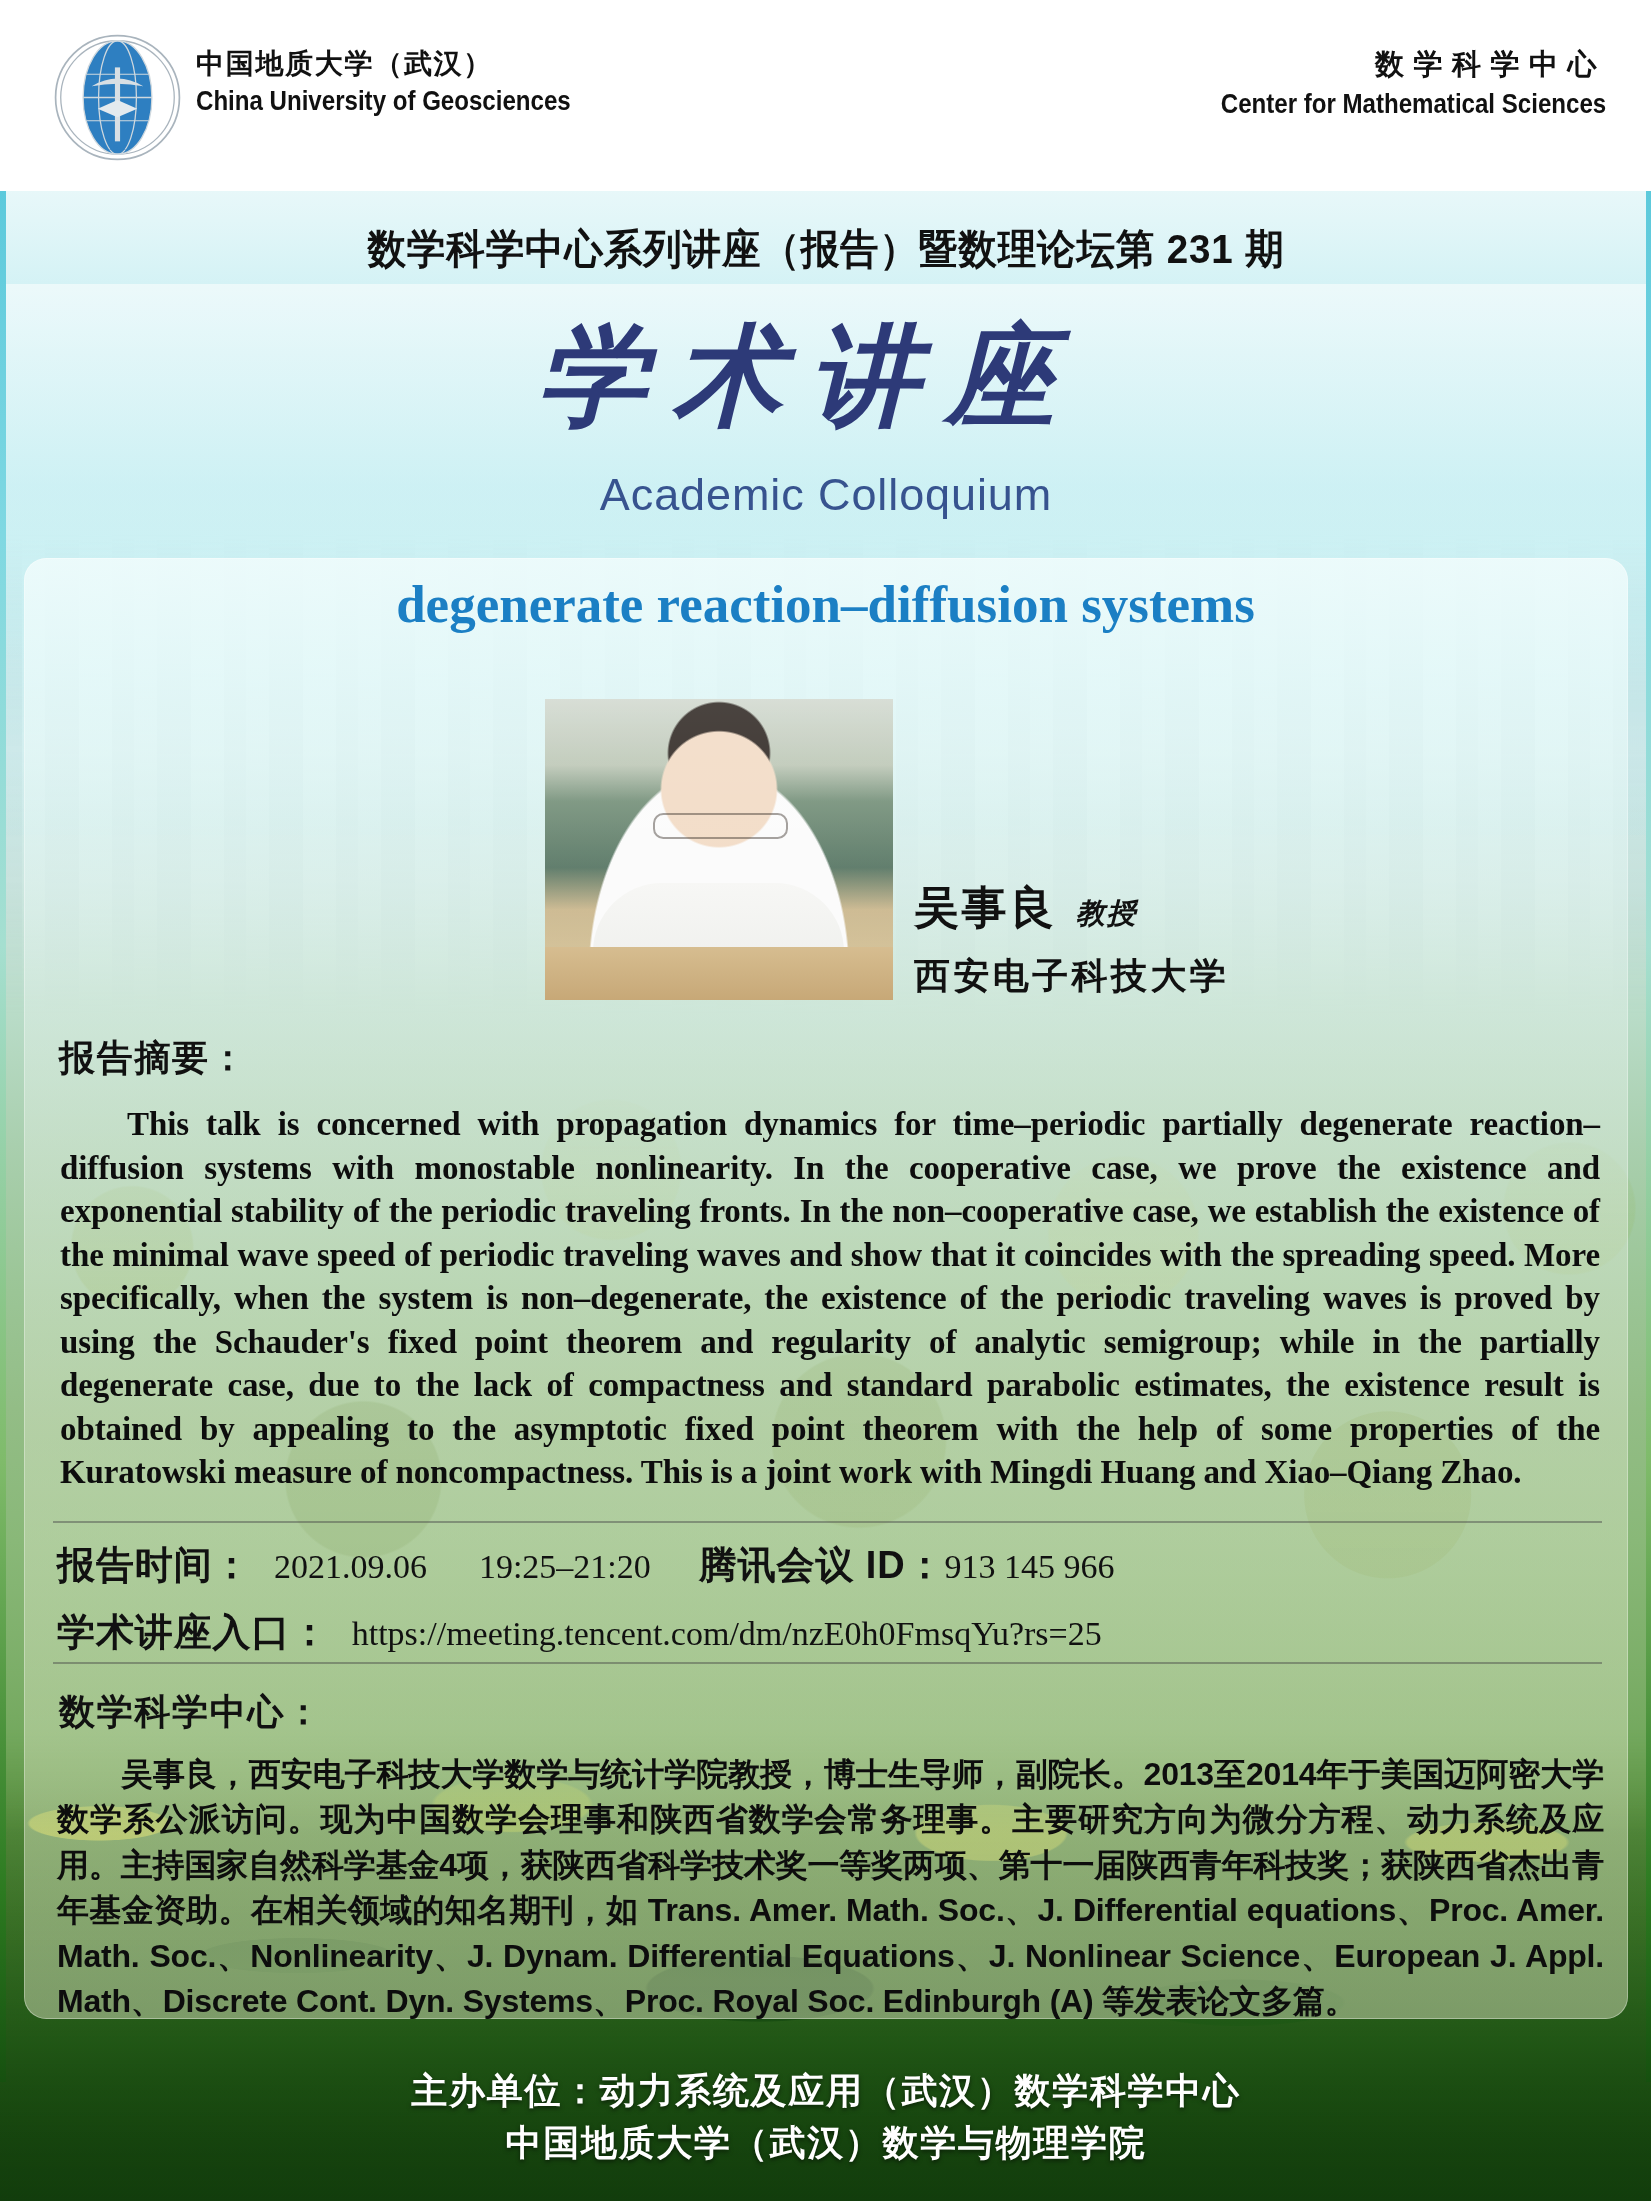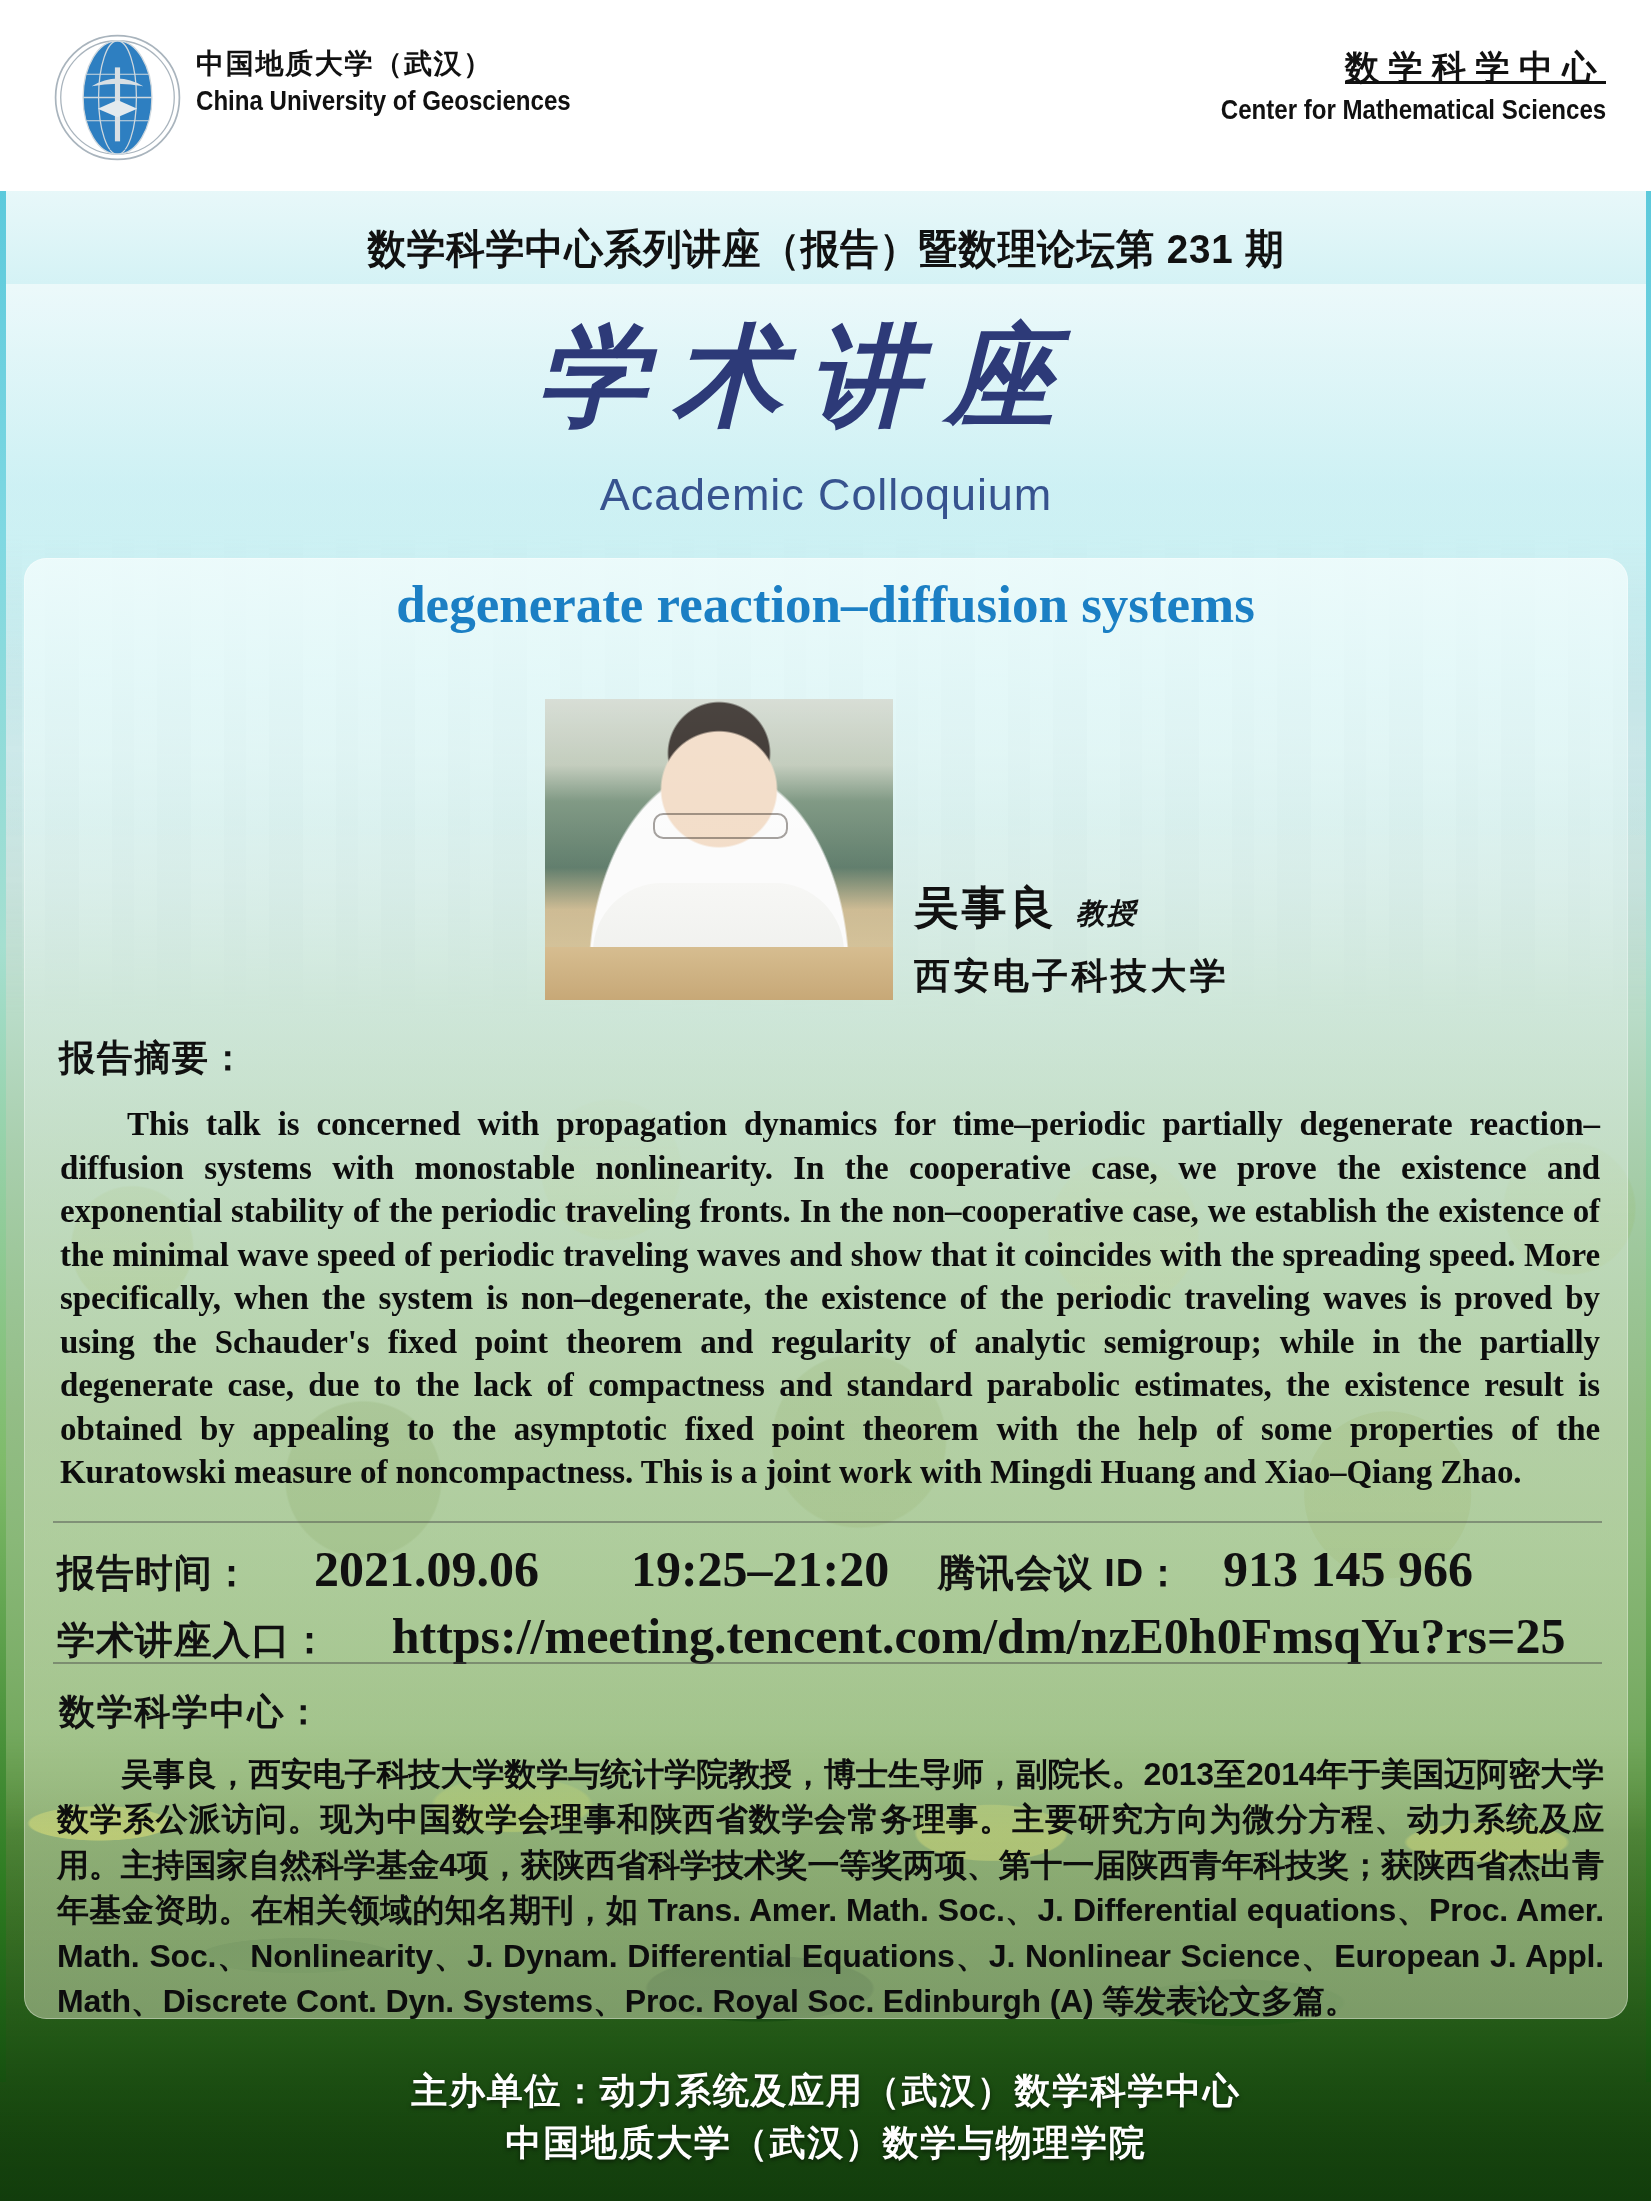--- a/index.html
+++ b/index.html
@@ -81,21 +81,21 @@
 
   
   .header{position:absolute;top:0;left:0;width:1652px;height:191px;background:#ffffff;}
   .logo-wrap{position:absolute;left:53px;top:33px;width:129px;height:129px;}
   .logo-wrap svg{display:block;}
   .univ-block{position:absolute;left:196px;top:47px;}
   .univ-cn{font-size:28px;font-weight:bold;letter-spacing:1.7px;color:#111;line-height:1.18;white-space:nowrap;}
   .univ-en{font-size:28px;font-weight:bold;color:#111;letter-spacing:0px;margin-top:5.2px;white-space:nowrap;
            transform:scaleX(0.86);transform-origin:left center;}
   .cms-block{position:absolute;right:46px;top:47px;text-align:right;}
-  .cms-cn{font-size:34px;font-weight:bold;letter-spacing:9.5px;color:#111;line-height:1.18;white-space:nowrap;text-decoration:underline;}
+  .cms-cn{font-size:29px;font-weight:bold;letter-spacing:9.5px;color:#111;line-height:1.18;white-space:nowrap;}
   .cms-en{font-size:28px;font-weight:bold;color:#111;margin-top:6.9px;white-space:nowrap;
           transform:scaleX(0.86);transform-origin:right center;}
 
   
   .series-line{position:absolute;top:222px;left:0;width:1652px;text-align:center;
     font-size:41px;font-weight:bold;color:#111;letter-spacing:0.9px;white-space:nowrap;
     transform:scaleX(0.94);}
   
   .calli{position:absolute;top:318px;left:0;width:1592px;text-align:center;
     font-family:"DejaVu Serif","Liberation Serif",serif;
@@ -153,21 +153,21 @@
     text-indent:67px;letter-spacing:-0.1px;}
 
   
   .rule{position:absolute;left:53px;width:1549px;height:1.7px;background:rgba(70,70,70,.45);}
   #rule-top{top:1521px;}
   #rule-bottom{top:1662px;}
   .meet-row{position:absolute;left:57px;white-space:nowrap;color:#111;}
   #meet-row1{top:1540px;}
   #meet-row2{top:1607px;text-align:right;}
   .meet-label{font-size:38px;font-weight:bold;letter-spacing:0.9px;}
-  .meet-val{font-family:"Liberation Serif","DejaVu Serif",serif;font-size:50px;font-weight:bold;letter-spacing:0px;margin-left:40px;}
+  .meet-val{font-family:"Liberation Serif","DejaVu Serif",serif;font-size:34px;font-weight:normal;letter-spacing:0px;}
   .gap-a{display:inline-block;width:22.4px;}
   .gap-b{display:inline-block;width:52px;}
   .gap-c{display:inline-block;width:48px;}
 
   
   #bio-head{left:59px;top:1688px;}
   .bio-body{position:absolute;left:57px;top:1752px;width:1547px;
     font-size:32px;font-weight:bold;color:#0d0d0d;line-height:1.42;text-align:justify;
     text-indent:64px;letter-spacing:-0.2px;}
 

